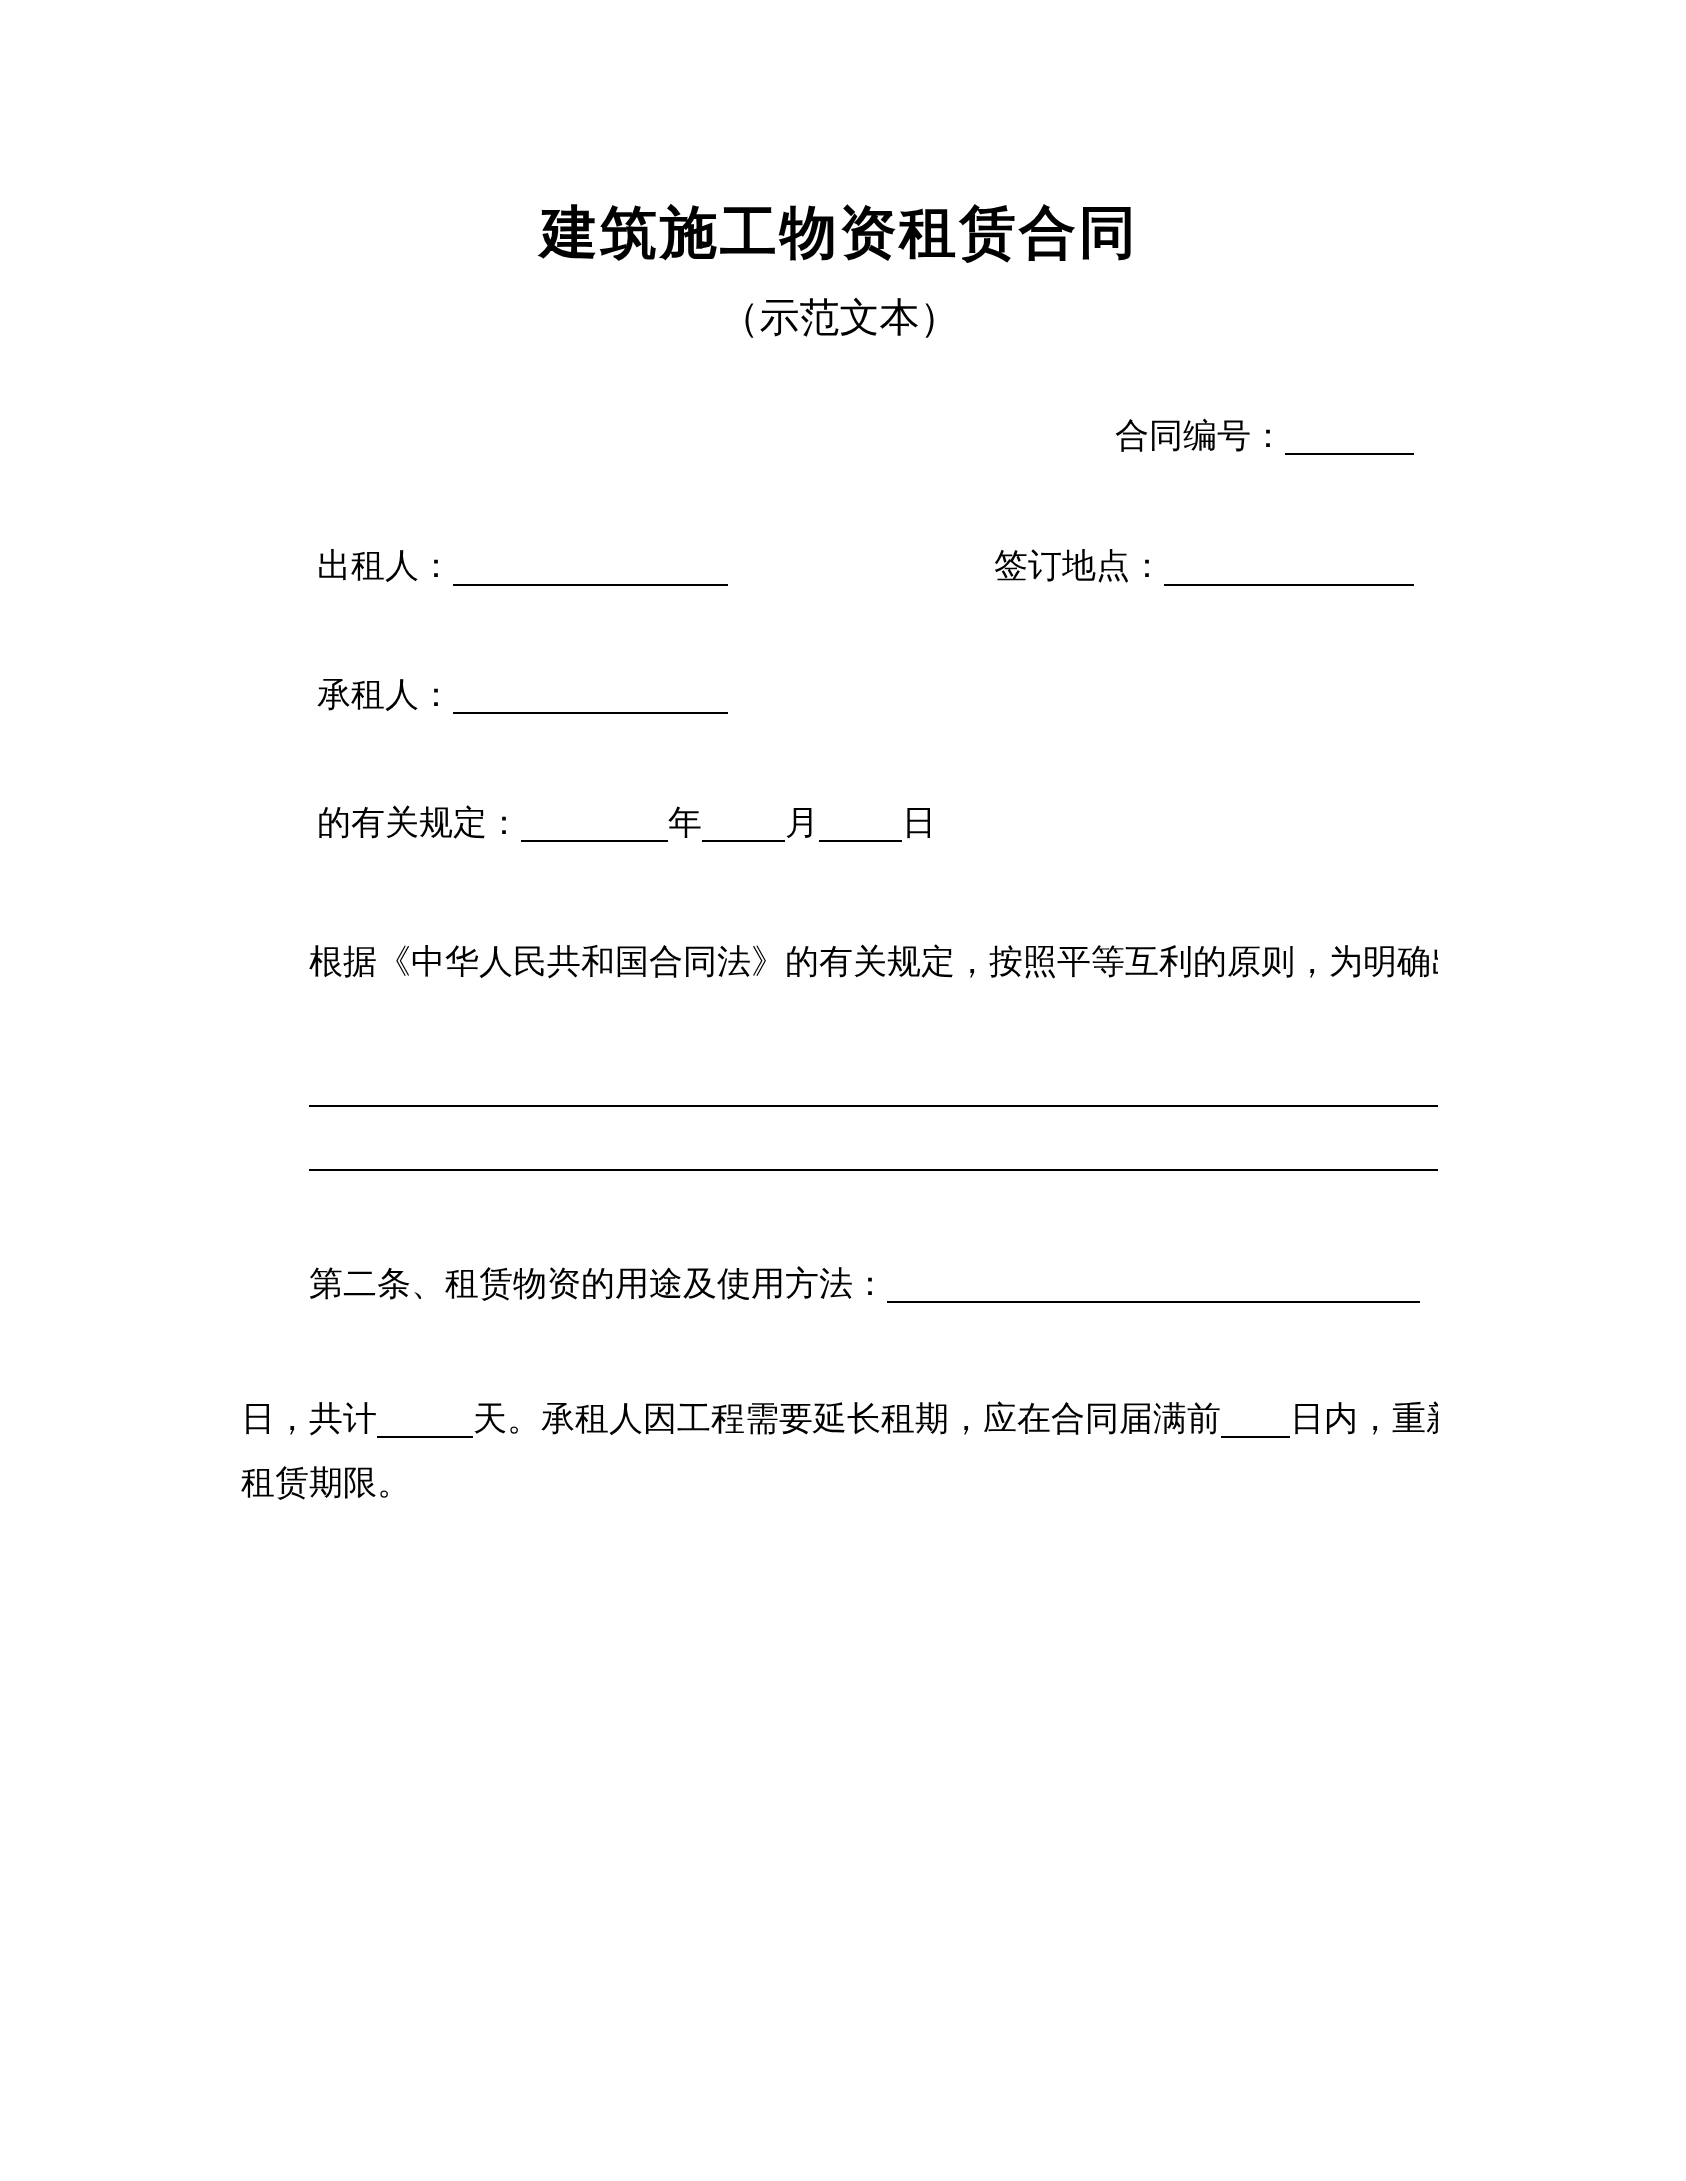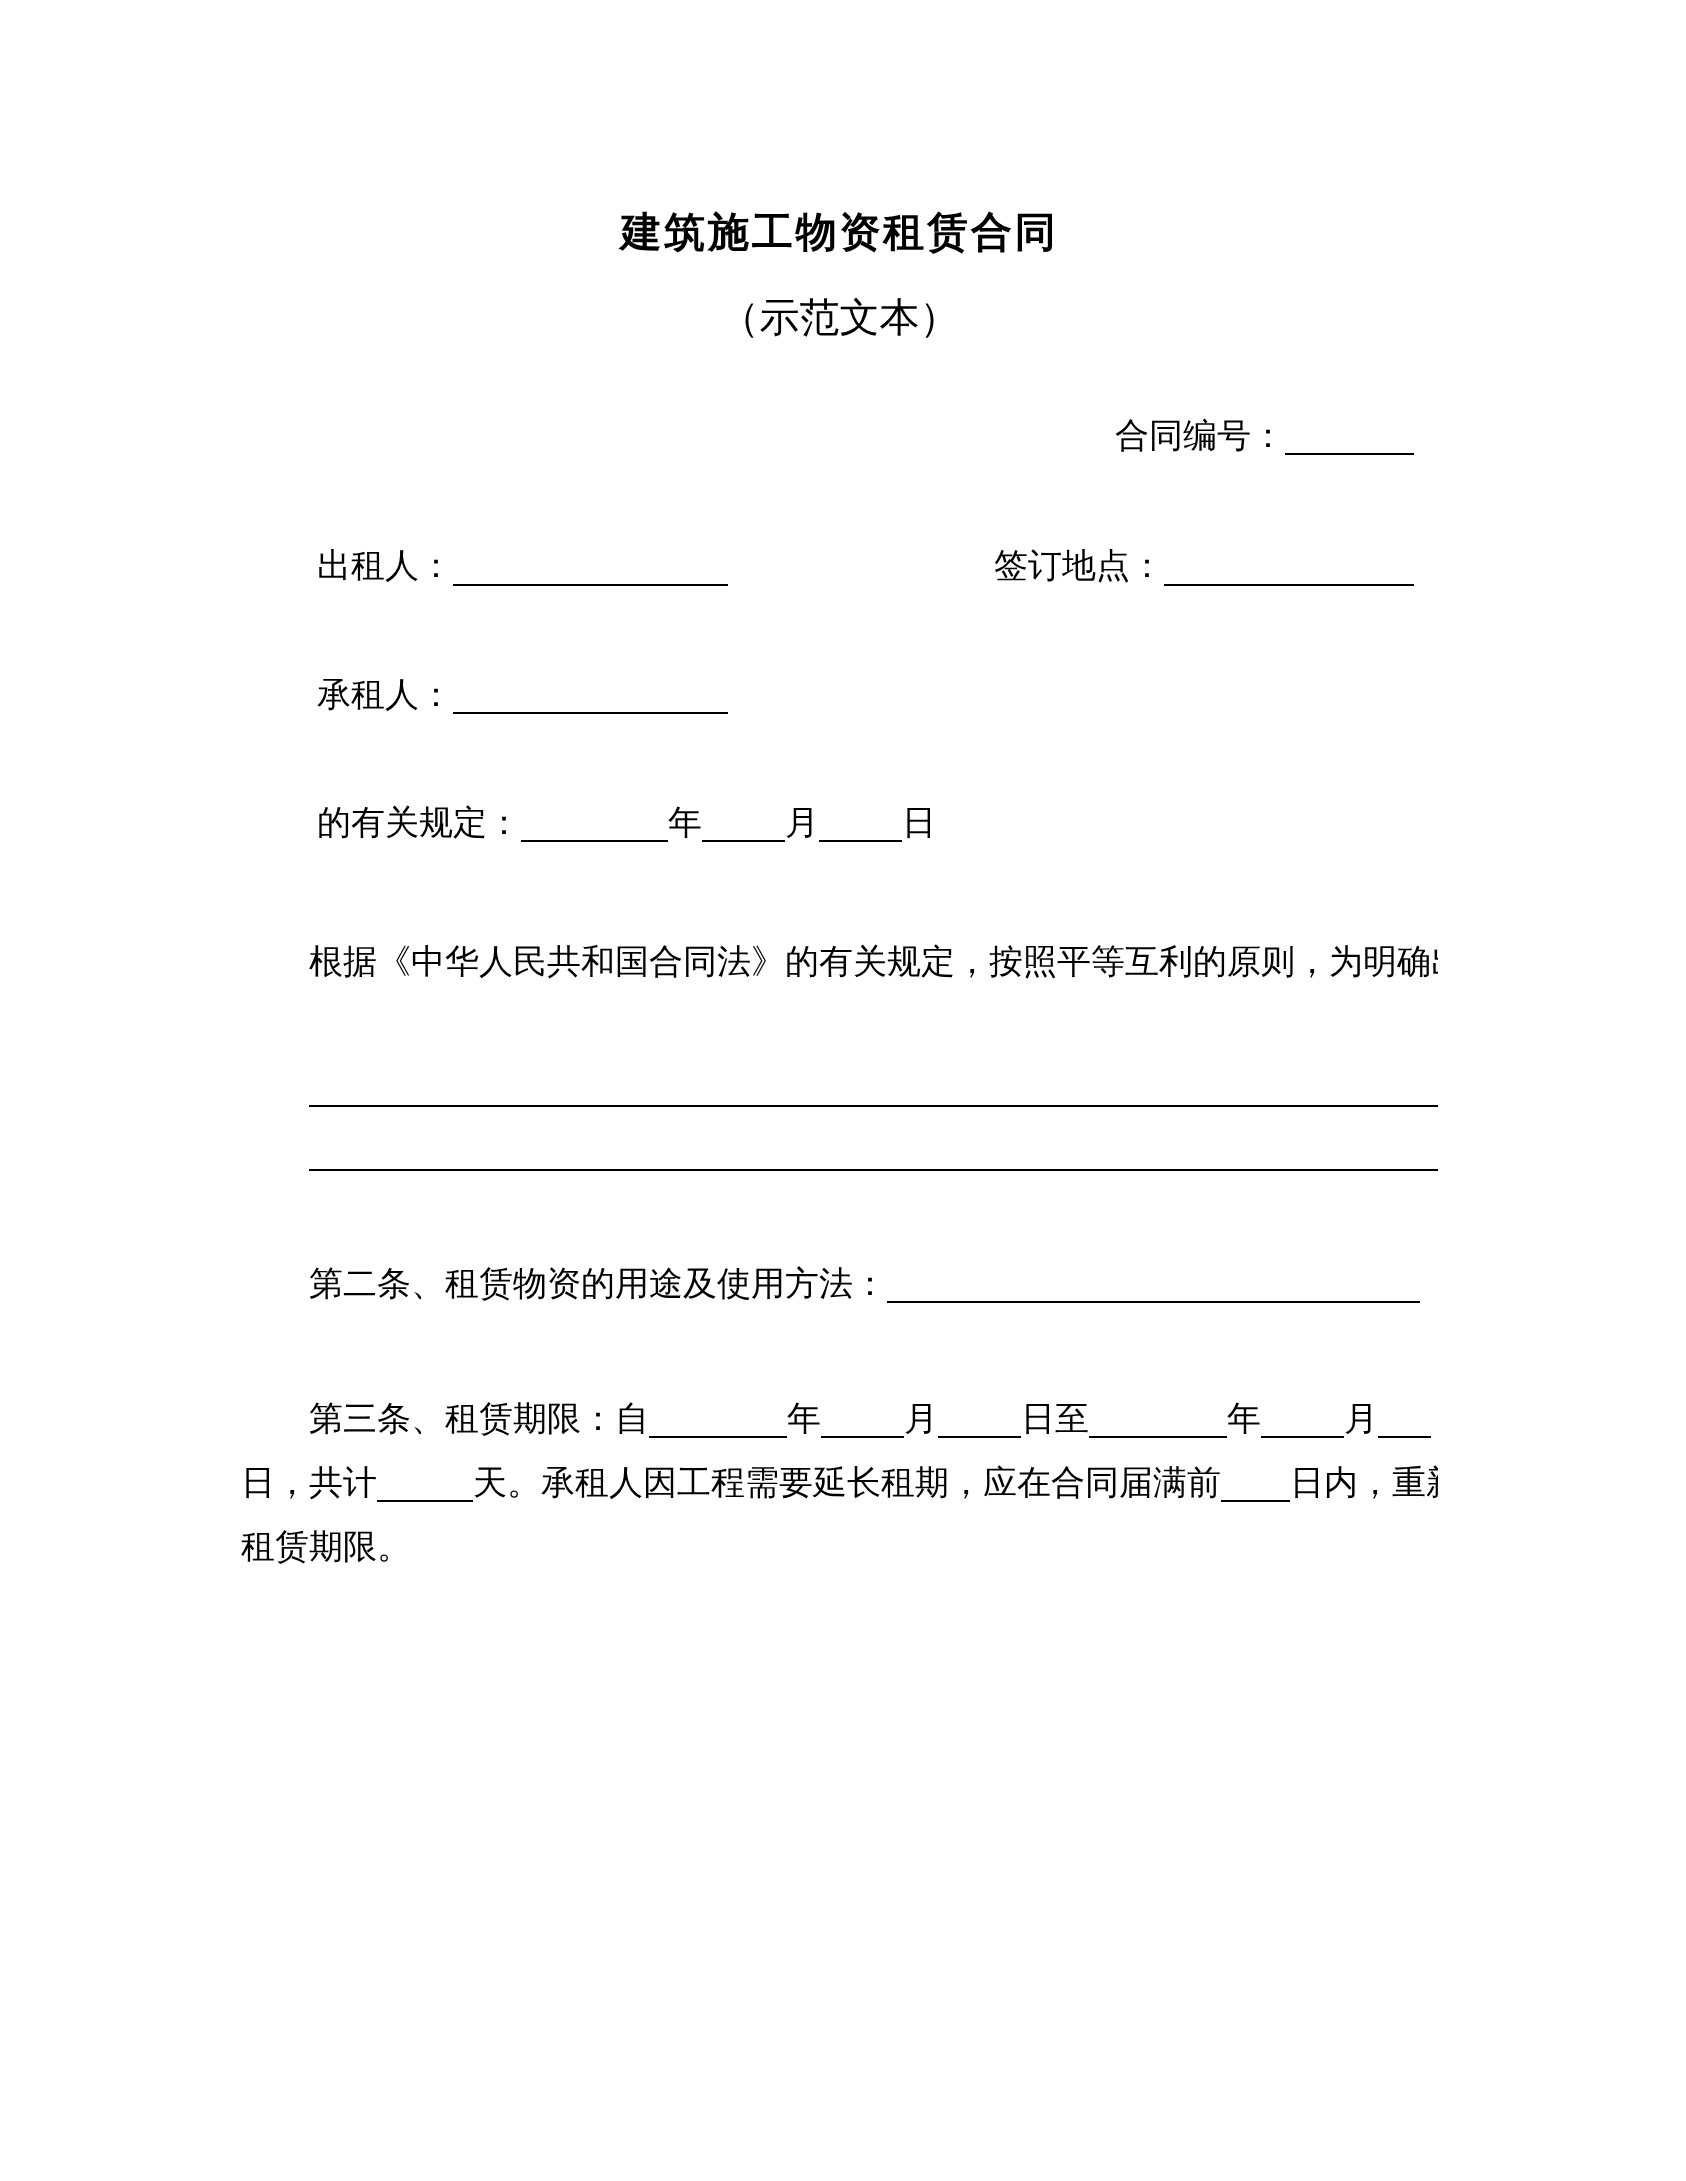--- a/index.html
+++ b/index.html
@@ -11,21 +11,21 @@
     padding: 202px 248px 0 241px;
     background: #ffffff;
     color: #000000;
     font-family: "Liberation Serif", "DejaVu Serif", serif;
     font-size: 34px;
     overflow: hidden;
   }
   .doc-title {
     margin: 0;
     font-family: "Liberation Sans", "DejaVu Sans", sans-serif;
-    font-size: 41px;
+    font-size: 57px;
     font-weight: bold;
     letter-spacing: 2.8px;
     text-align: center;
     line-height: 61px;
   }
   .doc-subtitle {
     margin-top: 34px;
     font-size: 40px;
     line-height: 42px;
     text-align: center;
@@ -120,23 +120,20 @@
     </div>
   </div>
 
   <div class="para m-a2">
     <div class="line pl">
       <span>第二条、租赁物资的用途及使用方法：</span><span class="blank w580"></span>
     </div>
   </div>
 
   <div class="para m-a3">
-    <div class="line pl">
-      <span>第三条、租赁期限：自</span><span class="blank w150"></span><span>年</span><span class="blank w90"></span><span>月</span><span class="blank w90"></span><span>日至</span><span class="blank w150"></span><span>年</span><span class="blank w90"></span><span>月</span><span class="blank w58"></span>
-    </div>
     <div class="line">
       <span>日，共计</span><span class="blank w105"></span><span>天。承租人因工程需要延长租期，应在合同届满前</span><span class="blank w75"></span><span>日内，重新</span>
     </div>
     <div class="line">租赁期限。</div>
   </div>
 
 
 </div>
 
 

